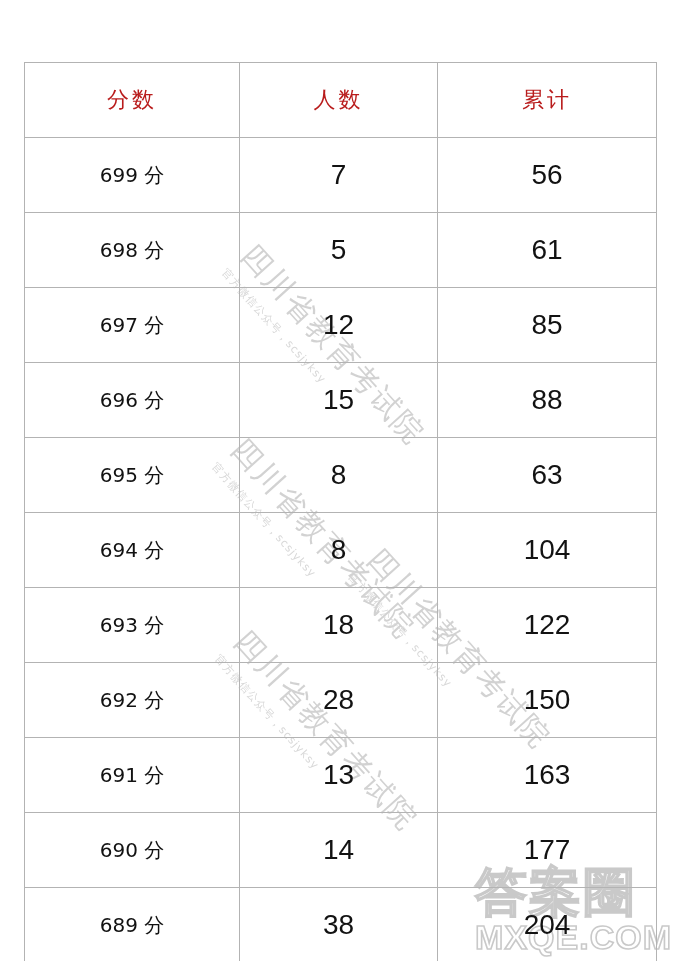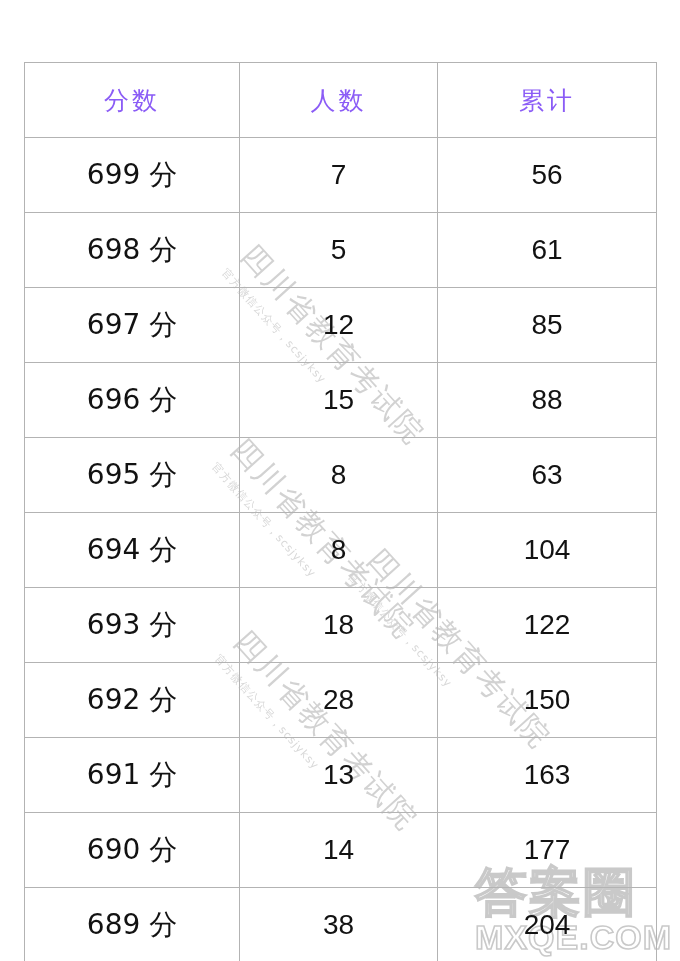--- a/index.html
+++ b/index.html
@@ -94,27 +94,27 @@
   table#score-table td {
     border: 1px solid #b3b3b3;
     height: 74px;
     text-align: center;
     vertical-align: middle;
     background: transparent;
     padding: 0;
   }
   table#score-table th {
     font-weight: normal;
-    font-size: 25px;
-    font-family: "DejaVu Sans", sans-serif;
-    color: #8b5cf6;
+    font-size: 22px;
+    font-family: "DejaVu Sans", sans-serif;
+    color: #b91c1c;
     letter-spacing: 3px;
   }
   td.cell-score {
-    font-size: 28px;
+    font-size: 20px;
     font-family: "DejaVu Sans", sans-serif;
     color: #121212;
   }
   td.cell-count, td.cell-cumul {
     font-size: 28px;
     font-family: "Liberation Sans", sans-serif;
     color: #121212;
   }
 </style>
 </head>

